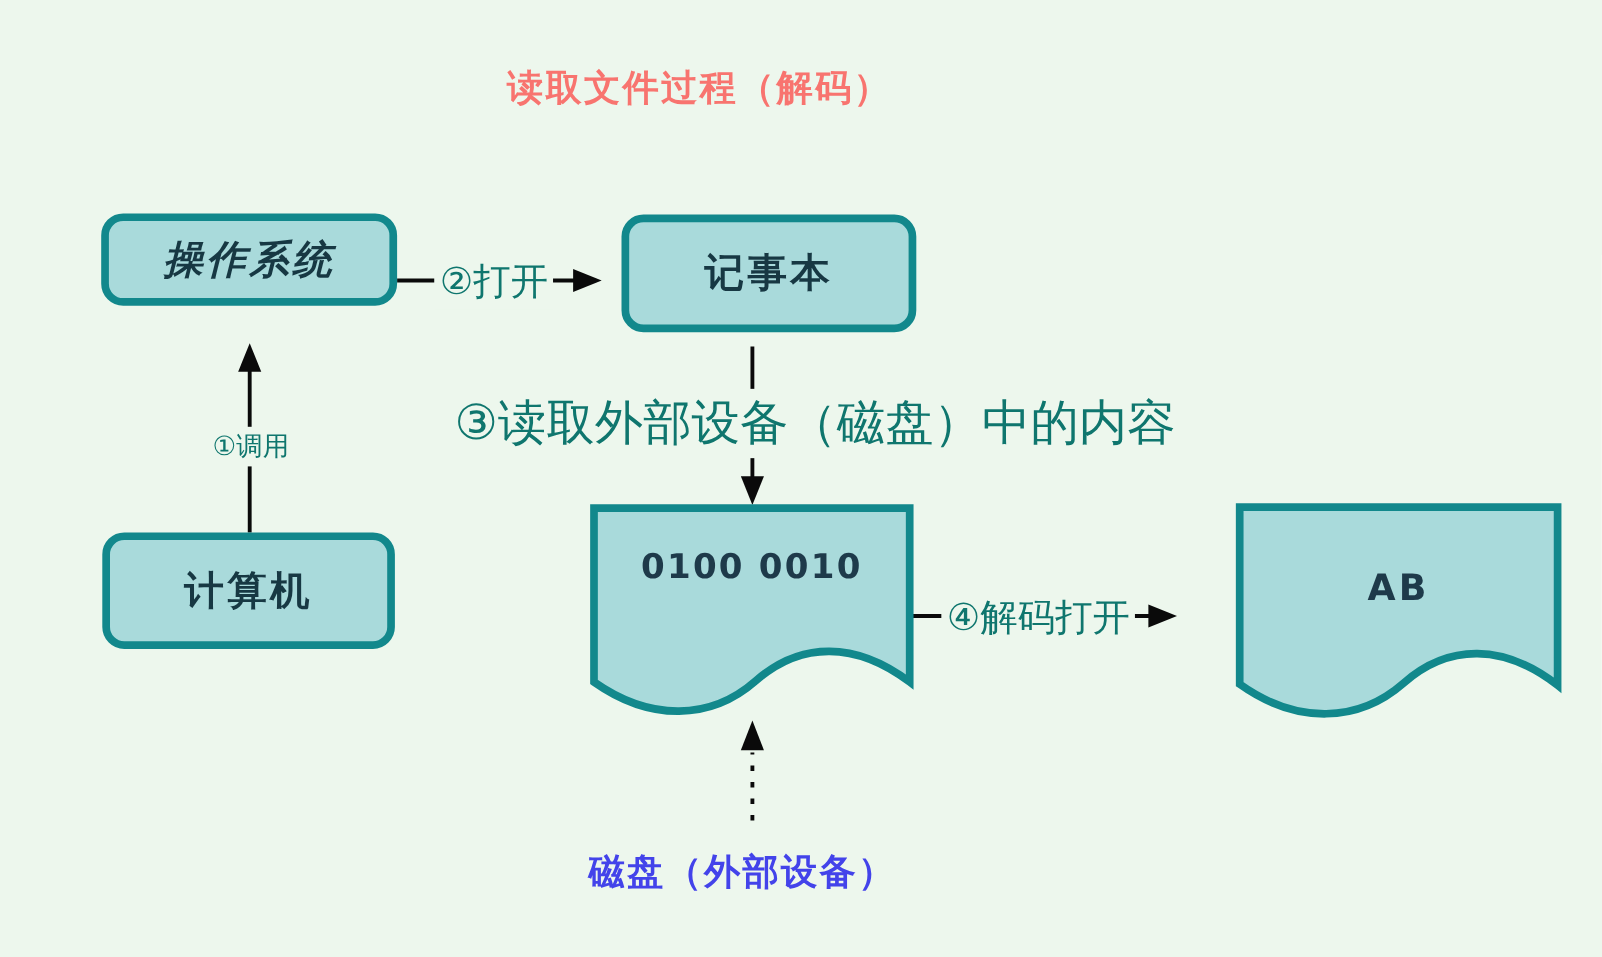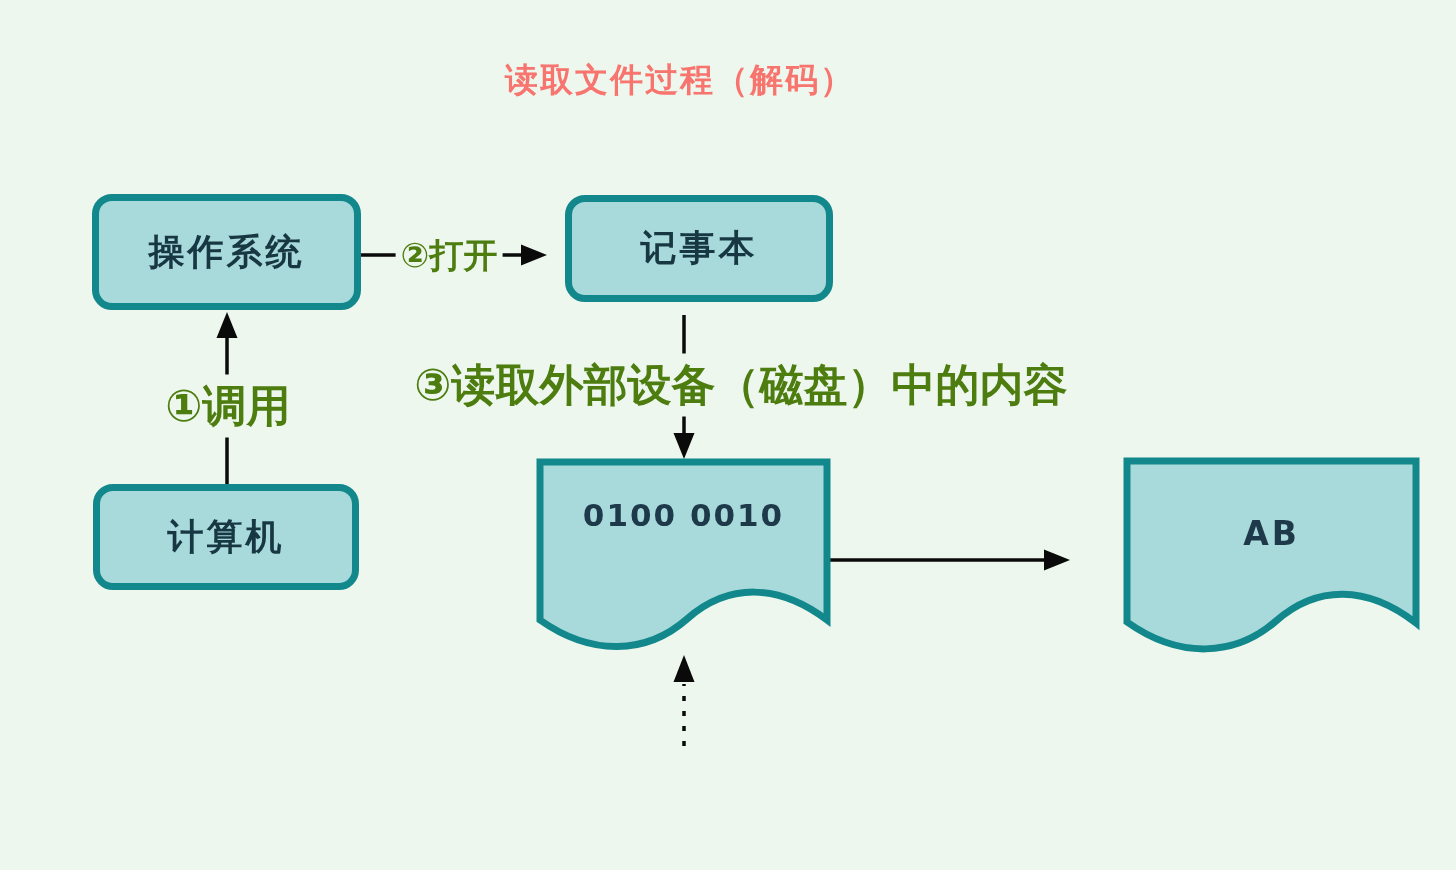--- a/index.html
+++ b/index.html
@@ -20,38 +20,37 @@
     position: absolute;
     top: 58px;
     left: 0;
     width: 1272px;
     text-align: center;
     font-size: 33px;
     font-weight: bold;
     letter-spacing: 2px;
     color: #f8746f;
     z-index: 3;
-    padding-left: 44px;
   }
   .node {
     position: absolute;
     background: #a9dadb;
     border: 7px solid #12888c;
     border-radius: 20px;
     box-sizing: border-box;
     display: flex;
     align-items: center;
     justify-content: center;
     font-size: 36px;
     font-weight: 600;
     letter-spacing: 3px;
     color: #173843;
     z-index: 2;
   }
-  .node-os       { left: 92px;  top: 194px; width: 269px; height: 116px; }
+  .node-os       { left: 92px;  top: 194px; width: 269px; height: 84px; font-style: italic; }
   .node-notepad  { left: 565px; top: 195px; width: 268px; height: 107px; }
   .node-computer { left: 93px;  top: 484px; width: 266px; height: 106px; }
   .doc {
     position: absolute;
     z-index: 2;
   }
   .doc svg { display: block; }
   .doc-binary { left: 535px; top: 457px; width: 297px; height: 200px; }
   .doc-ab     { left: 1122px; top: 456px; width: 299px; height: 205px; }
   .doc-text {
@@ -77,28 +76,28 @@
   }
   .arrow-layer {
     position: absolute;
     left: 0;
     top: 0;
     z-index: 1;
   }
   .edge-label {
     position: absolute;
     background: #edf7ed;
-    color: #4d7c0f;
-    font-weight: 700;
+    color: #0f766e;
+    font-weight: 400;
     white-space: nowrap;
     z-index: 2;
     padding: 2px 5px;
     transform: translate(-50%, -50%);
   }
-  .label-call        { left: 228px; top: 406px; font-size: 44px; }
+  .label-call        { left: 228px; top: 406px; font-size: 24px; }
   .label-open        { left: 449px; top: 256px; font-size: 34px; }
   .label-read        { left: 741px; top: 385px; font-size: 44px; }
   .label-decode-open { left: 944px; top: 562px; font-size: 34px; }
   .disk-label {
     position: absolute;
     left: 0;
     top: 771px;
     width: 1350px;
     text-align: center;
     font-size: 33px;
@@ -170,15 +169,17 @@
       <polygon points="684,655 673.5,682 694.5,682" fill="#0a0a0a"></polygon>
     </g>
   </svg>
 
   <div class="edge-label label-call">①调用</div>
 
   <div class="edge-label label-open">②打开</div>
 
   <div class="edge-label label-read">③读取外部设备（磁盘）中的内容</div>
 
+  <div class="edge-label label-decode-open">④解码打开</div>
 
+  <div class="disk-label">磁盘（外部设备）</div>
 
 </div>
 
 </body></html>

